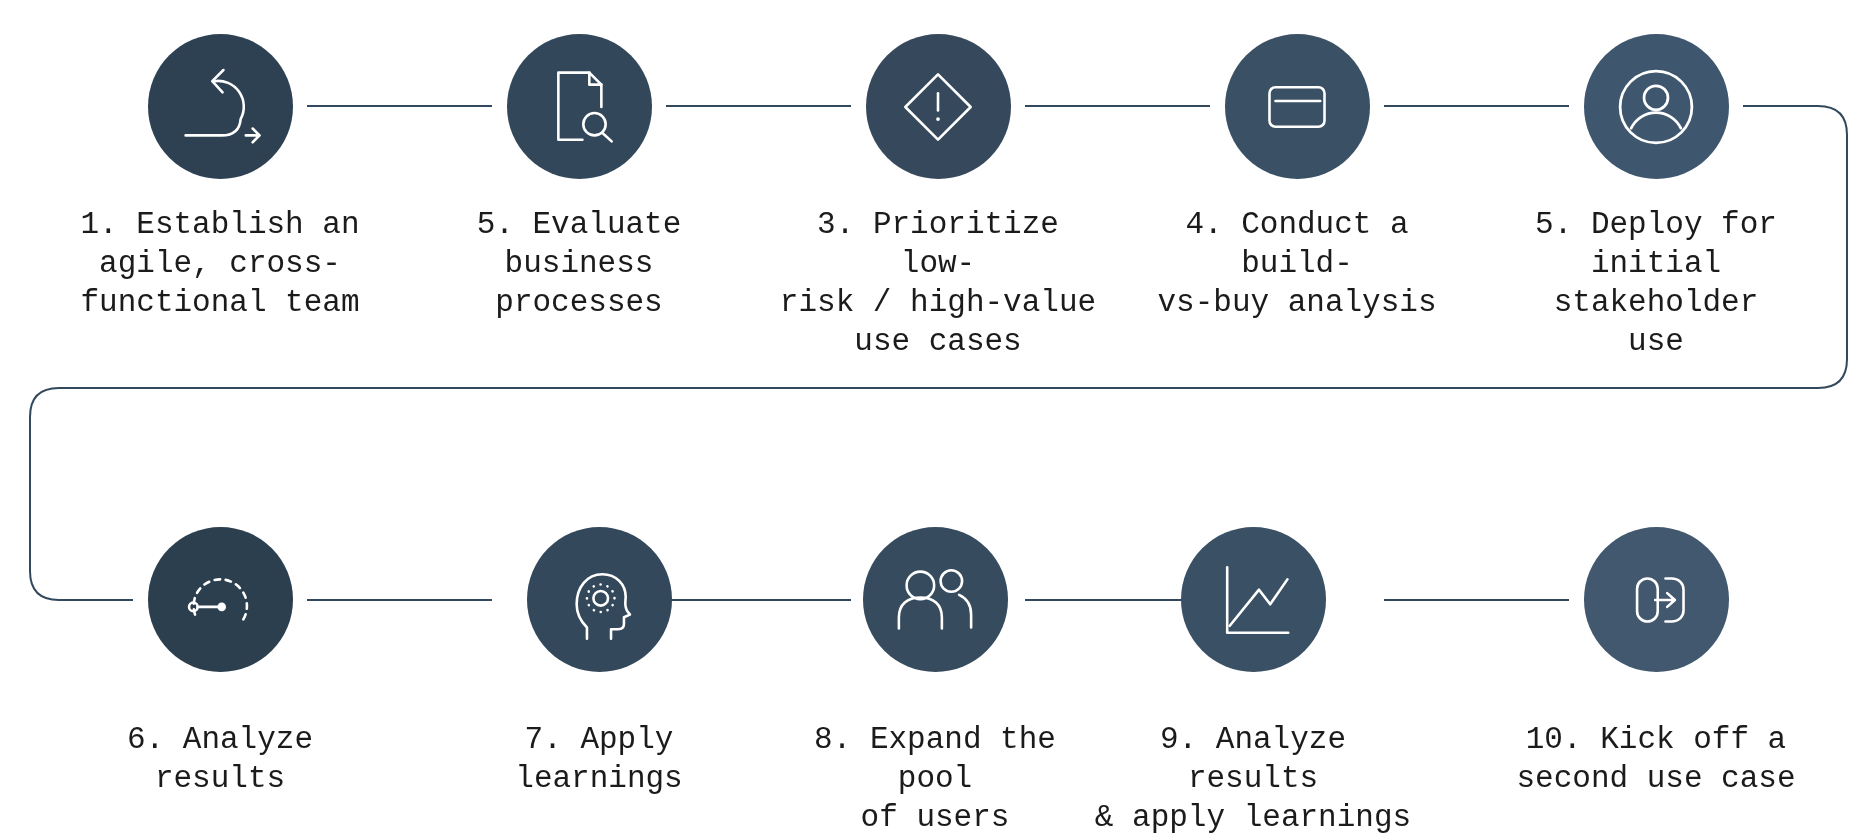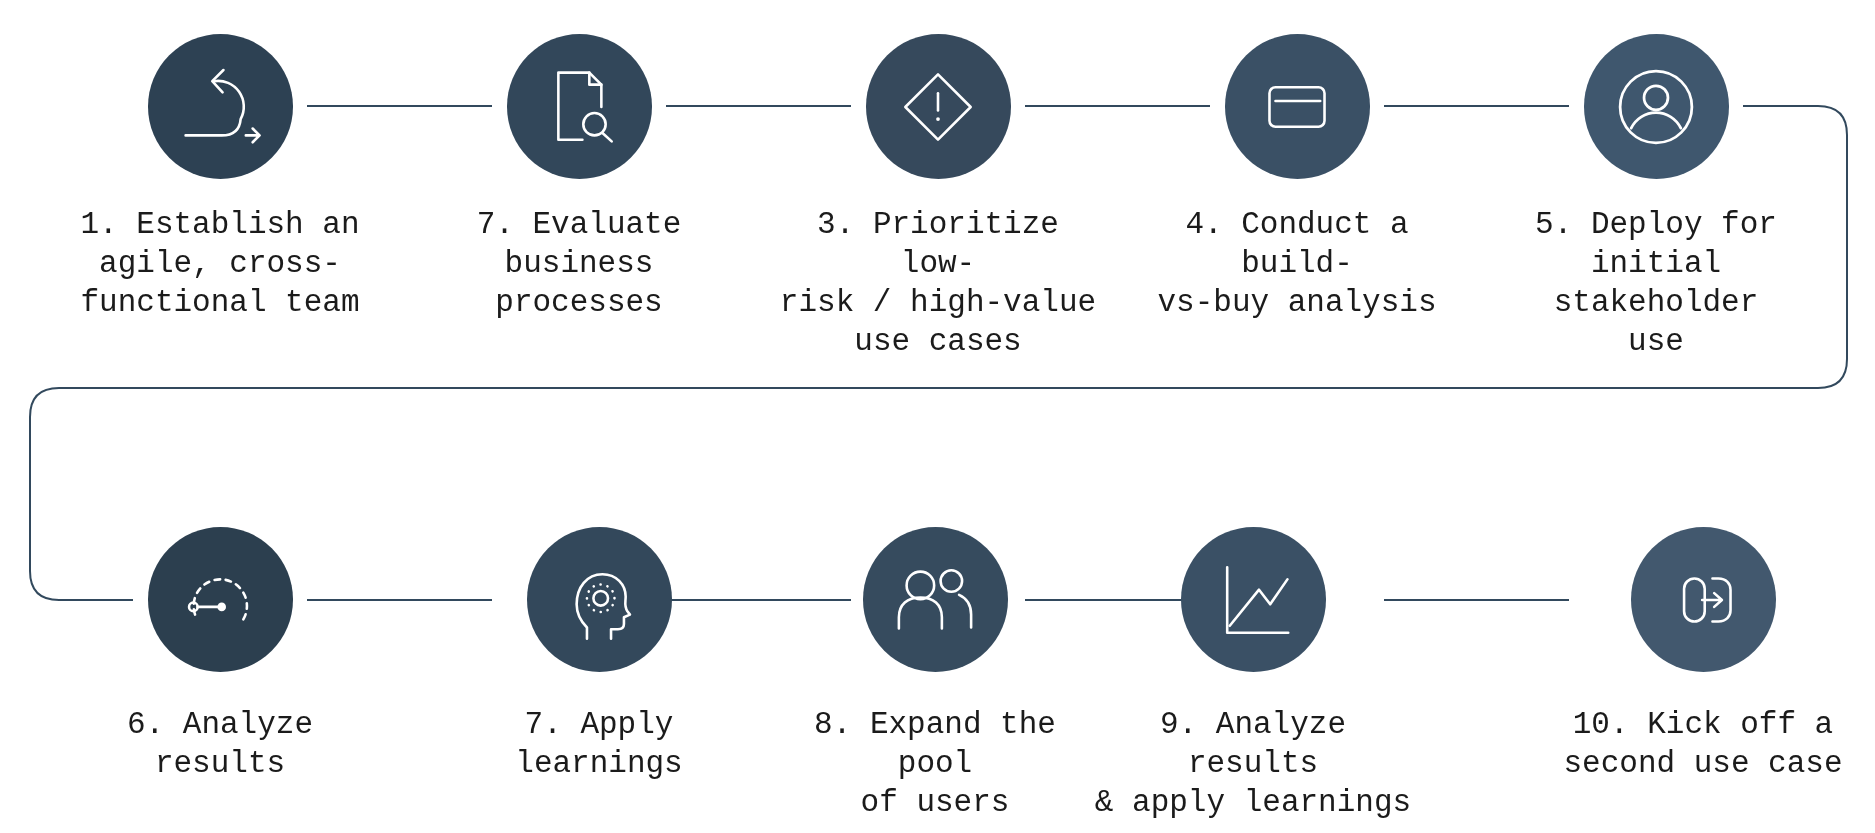--- a/index.html
+++ b/index.html
@@ -25,21 +25,21 @@
   }
   .bubble svg{display:block;}
   .step-label{
     margin-top:26px;
     font-size:31px;line-height:39px;
     color:#1b1b1b;
     text-align:center;
     white-space:pre-line;
     width:330px;
   }
-  .row2 .step-label{margin-top:33px;}
+  .row2 .step-label{margin-top:48px;}
   .ic{fill:none;stroke:#ffffff;stroke-width:3;stroke-linecap:round;stroke-linejoin:round;}
   .ic-fill{fill:#ffffff;stroke:none;}
 </style>
 </head>
 <body>
 
 <div class="canvas">
 
   <svg class="connector-layer" width="1875" height="833" viewBox="0 0 1875 833">
     <path d="M307 106 H492 M666 106 H851 M1025 106 H1210 M1384 106 H1569" fill="none" stroke="#32495d" stroke-width="2"></path>
@@ -62,21 +62,21 @@
 
   <div class="step row1" style="left:414px;top:34px">
     <div class="bubble" style="background: rgb(50, 71, 90);">
       <svg width="86" height="86" viewBox="0 0 100 100">
         <path class="ic" d="M54 88 H26 V10 H62 L76 24 V50"></path>
         <path class="ic" d="M62 10 V24 H76"></path>
         <circle class="ic" cx="68" cy="70" r="13"></circle>
         <path class="ic" d="M77 80 L88 90"></path>
       </svg>
     </div>
-    <div class="step-label">7. Evaluate
+    <div class="step-label">5. Evaluate
 business processes</div>
   </div>
 
   <div class="step row1" style="left:773px;top:34px">
     <div class="bubble" style="background: rgb(54, 73, 92);">
       <svg width="86" height="86" viewBox="0 0 100 100">
         <path class="ic" d="M50 12 L88 50 L50 88 L12 50 Z"></path>
         <path class="ic" d="M50 34 V54"></path>
         <circle class="ic-fill" cx="50" cy="64" r="2.2"></circle>
       </svg>
@@ -150,21 +150,21 @@
     <div class="bubble" style="background: rgb(58, 80, 101);">
       <svg width="86" height="86" viewBox="0 0 100 100">
         <path class="ic" d="M20 12 V88 H91"></path>
         <path class="ic" d="M23 80 L57 38 L70 55 L90 26"></path>
       </svg>
     </div>
     <div class="step-label">9. Analyze results
 &amp; apply learnings</div>
   </div>
 
-  <div class="step row2" style="left:1538px;top:527px">
+  <div class="step row2" style="left:1491px;top:527px">
     <div class="bubble" style="background: rgb(66, 88, 110);">
       <svg width="86" height="86" viewBox="0 0 100 100">
         <rect class="ic" x="28" y="25" width="24" height="50" rx="12"></rect>
         <path class="ic" d="M49 50 H70 M63 42 L72 50 L63 58"></path>
         <path class="ic" d="M61 25 H68 C77 25 82 31 82 38 V62 C82 69 77 75 68 75 H61"></path>
       </svg>
     </div>
     <div class="step-label">10. Kick off a
 second use case</div>
   </div>

